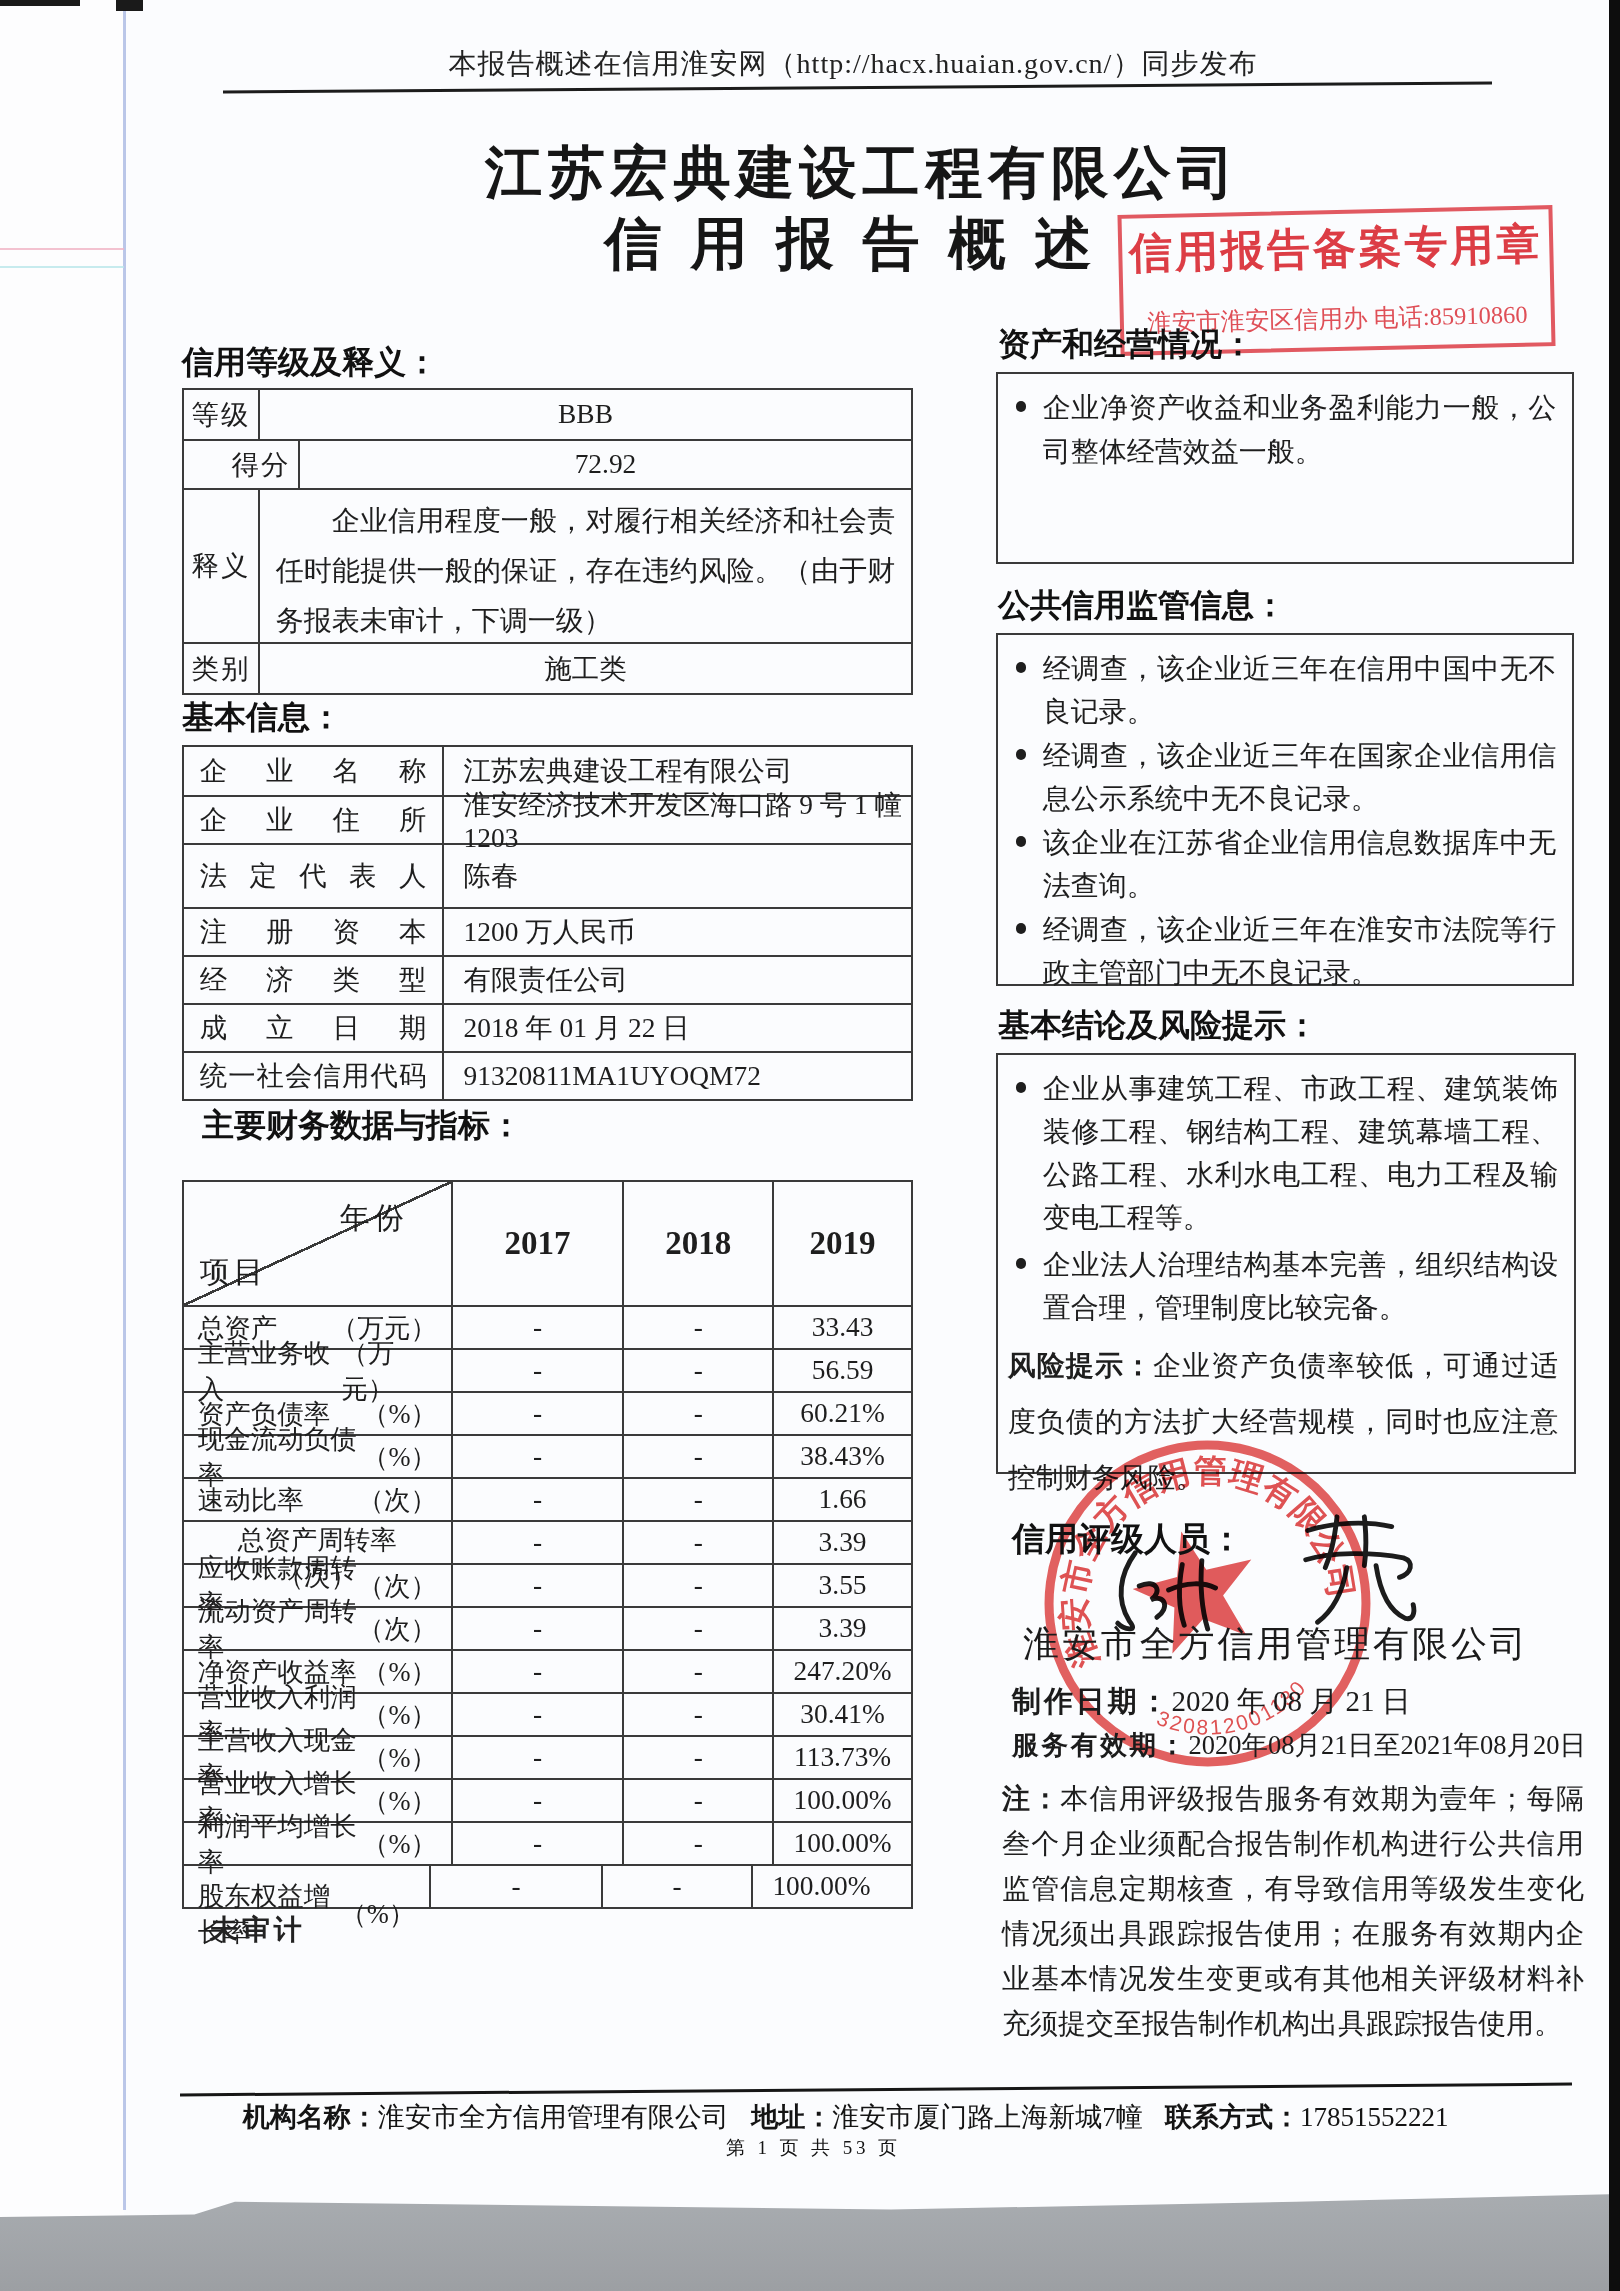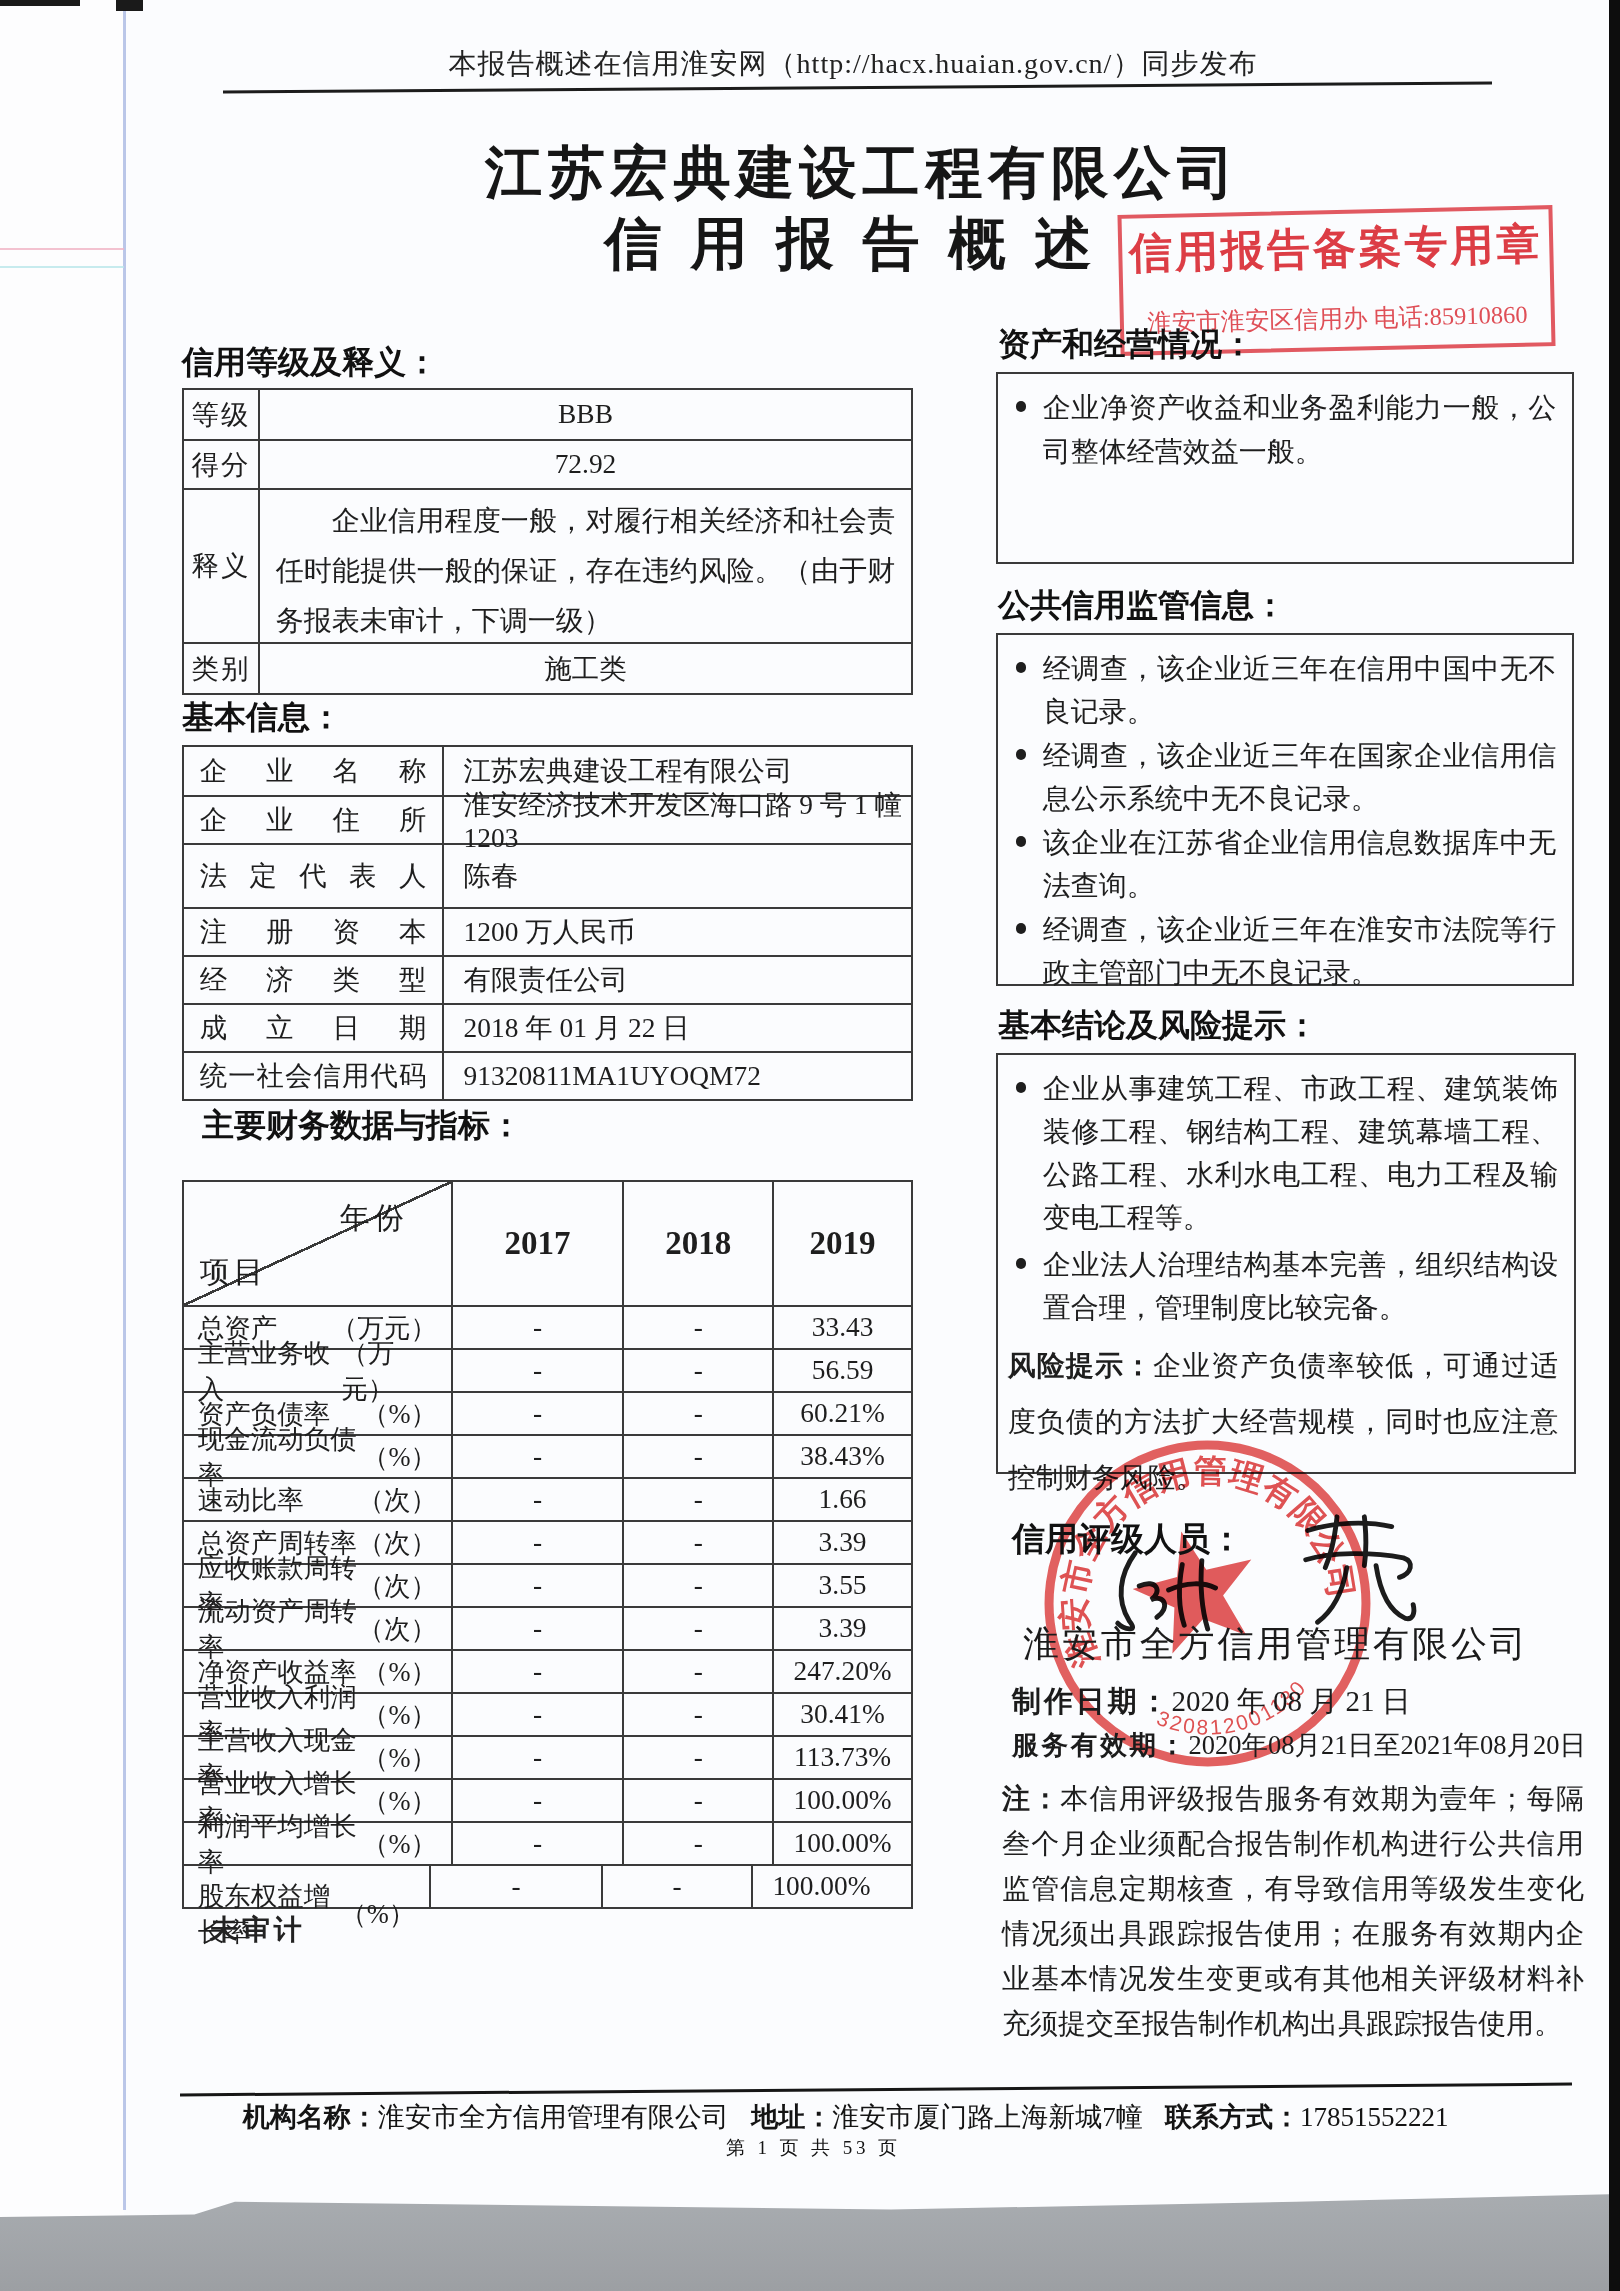--- a/index.html
+++ b/index.html
@@ -101,21 +101,21 @@
   <div class="l2">淮安市淮安区信用办 电话:85910860</div>
 </div>
 
 <div class="abs sec-h" style="left:182px;top:341px;">信用等级及释义：</div>
 
 <div class="abs tbl" style="left:182px;top:388px;width:731px;">
   <div class="tr" style="height:49px;">
     <div class="td lbl" style="width:74px;">等级</div>
     <div class="td" style="flex:1;">BBB</div>
   </div>
-  <div class="tr" style="height:49px;">
+  <div class="tr" style="height:49px;padding-left:40px;">
     <div class="td lbl" style="width:74px;">得分</div>
     <div class="td" style="flex:1;">72.92</div>
   </div>
   <div class="tr" style="height:154px;">
     <div class="td lbl" style="width:74px;">释义</div>
     <div class="td shiyi-cell" style="flex:1;">企业信用程度一般，对履行相关经济和社会责任时能提供一般的保证，存在违约风险。（由于财务报表未审计，下调一级）</div>
   </div>
   <div class="tr" style="height:51px;">
     <div class="td lbl" style="width:74px;">类别</div>
     <div class="td" style="flex:1;">施工类</div>
@@ -221,21 +221,21 @@
   <div class="tr" style="height:43px;">
     <div class="td fin-lbl" style="width:267px;">
         <span>速动比率</span>
         <span>（次）</span>
       </div>
     <div class="td" style="width:172px;">-</div>
     <div class="td" style="width:150px;">-</div>
     <div class="td" style="width:139px;">1.66</div>
   </div>
   <div class="tr" style="height:43px;">
-    <div class="td fin-lbl" style="width:267px;">
+    <div class="td fin-lbl" style="width:267px;flex-direction:column;">
         <span>总资产周转率</span>
         <span>（次）</span>
       </div>
     <div class="td" style="width:172px;">-</div>
     <div class="td" style="width:150px;">-</div>
     <div class="td" style="width:139px;">3.39</div>
   </div>
   <div class="tr" style="height:43px;">
     <div class="td fin-lbl" style="width:267px;">
         <span>应收账款周转率</span>

